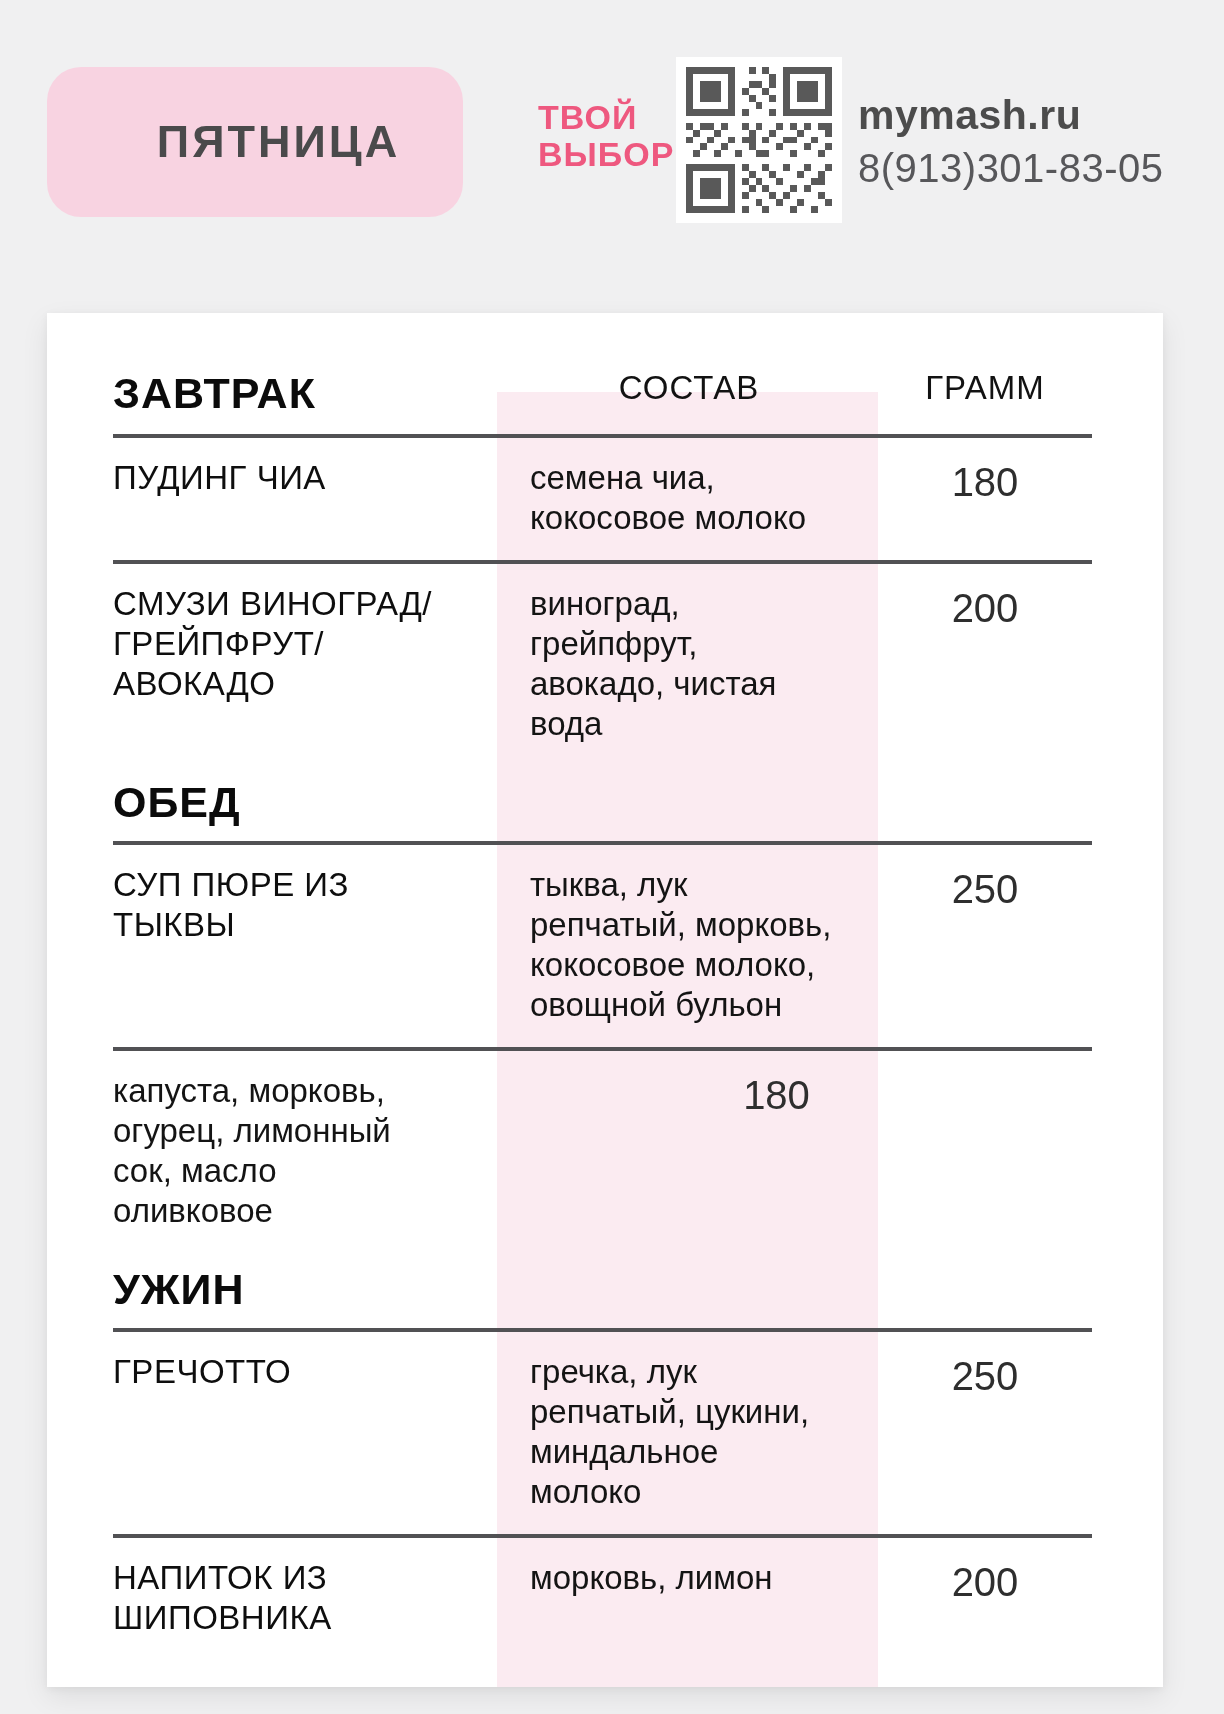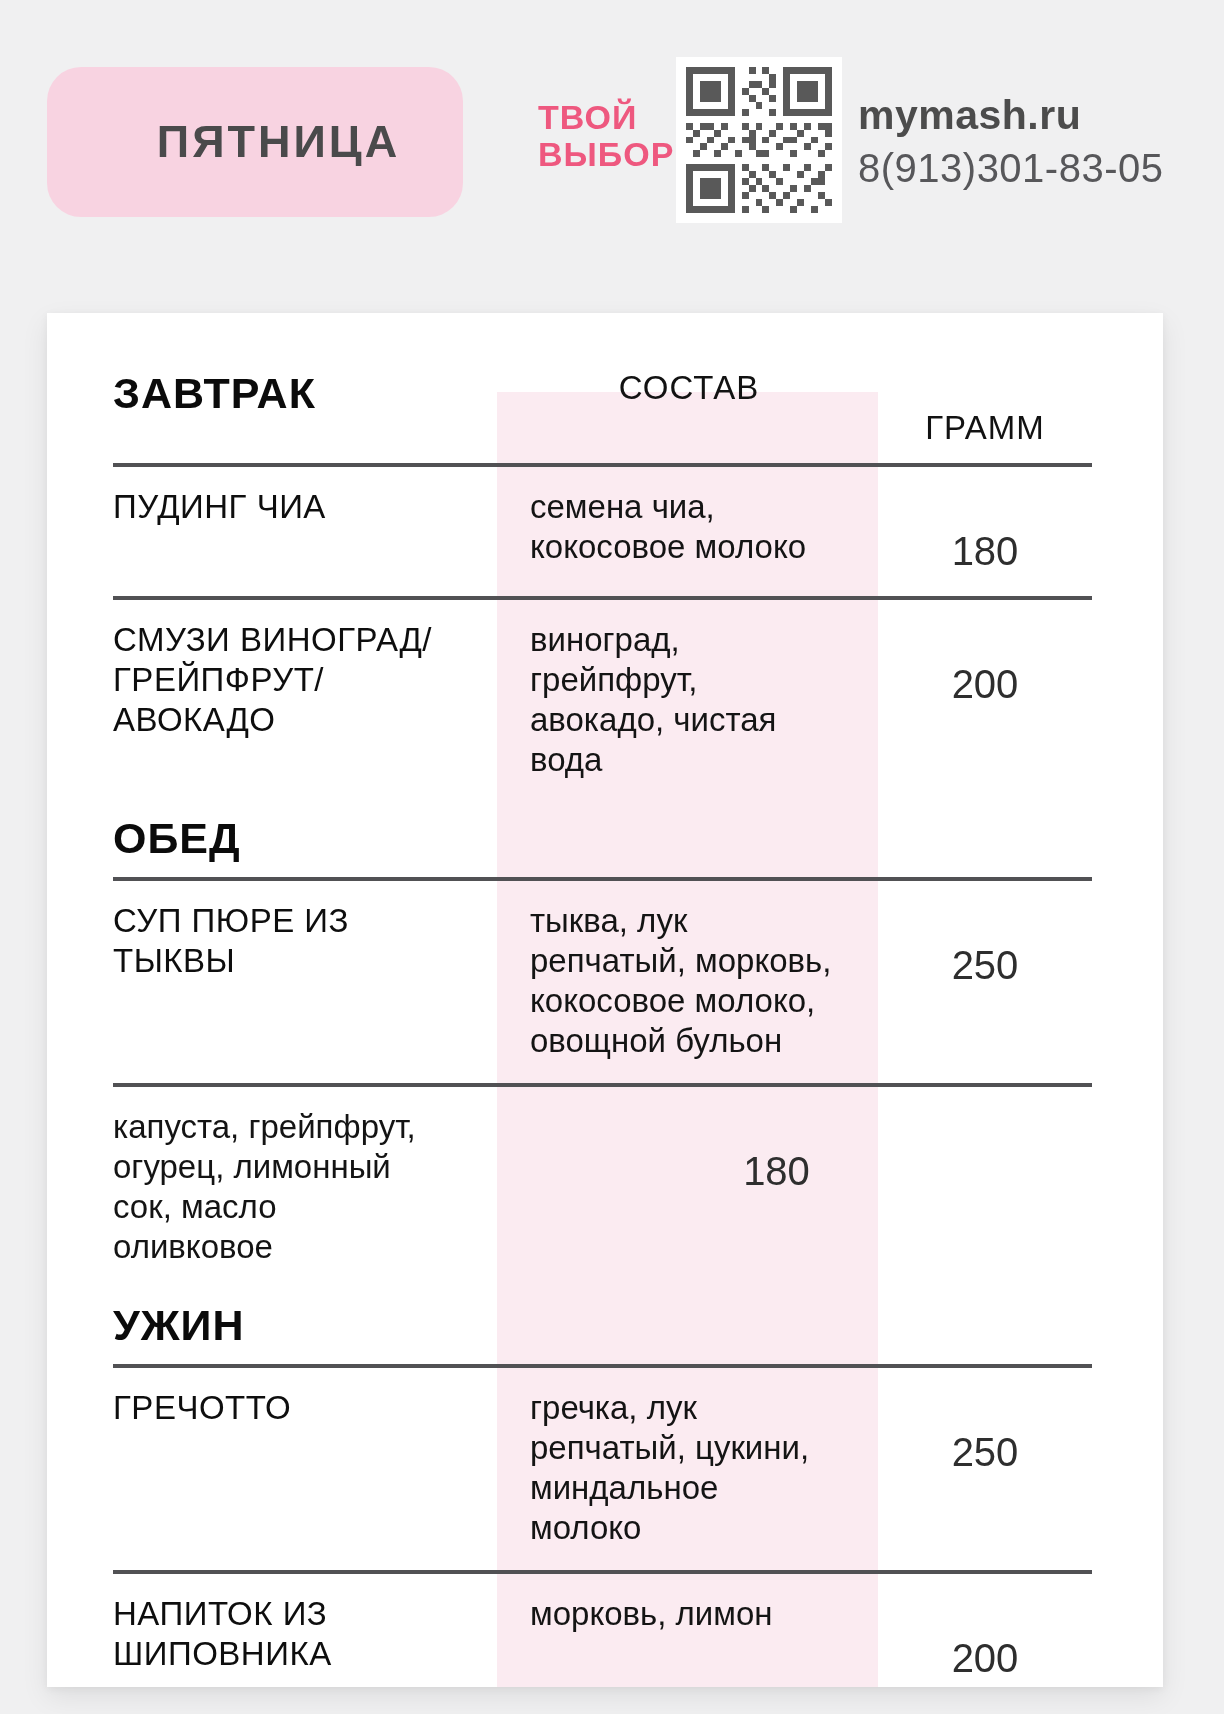--- a/index.html
+++ b/index.html
@@ -25,21 +25,21 @@
   
   .card{position:absolute;left:47px;top:313px;width:1116px;height:1374px;background:#FFFFFF;
         box-shadow:0 10px 26px rgba(0,0,0,0.08),0 2px 8px rgba(0,0,0,0.05);overflow:hidden;}
   .accent-band{position:absolute;left:450px;top:79px;width:381px;bottom:0;background:#FBEBF1;}
 
   .table{position:absolute;left:66px;right:71px;top:0;bottom:0;display:flex;flex-direction:column;}
 
   .thead{display:flex;align-items:flex-start;padding-top:56px;padding-bottom:16px;}
   .col-name{flex:0 0 417px;box-sizing:border-box;}
   .col-comp{flex:0 0 348px;box-sizing:border-box;text-align:center;padding-right:30px;}
-  .col-grams{flex:1 1 auto;text-align:center;margin-top:40px;}
+  .col-grams{flex:1 1 auto;text-align:center;}
 
   .thead .section-head{font-size:43px;font-weight:800;color:#0B0B0B;letter-spacing:1px;}
   .thead .col-label{font-size:33px;font-weight:500;color:#121212;letter-spacing:1px;}
 
   .divider{flex:0 0 4px;height:4px;background:#515154;}
 
   .row{display:flex;padding:20px 0 22px;}
   .row.last{flex:1 1 auto;}
   .dish-name{font-size:33px;font-weight:400;line-height:40px;color:#0E0E0E;letter-spacing:0.5px;
              white-space:pre-line;}
@@ -198,21 +198,21 @@
         <div class="col-comp dish-comp">тыква, лук
 репчатый, морковь,
 кокосовое молоко,
 овощной бульон</div>
         <div class="col-grams dish-grams">250</div>
       </div>
 
       <div class="divider"></div>
 
       <div class="row">
-        <div class="col-comp dish-comp">капуста, грейпфрут,
+        <div class="col-comp dish-comp">капуста, морковь,
 огурец, лимонный
 сок, масло
 оливковое</div>
         <div class="col-grams dish-grams">180</div>
       </div>
 
       <div class="section-title">УЖИН</div>
 
       <div class="divider"></div>
 

